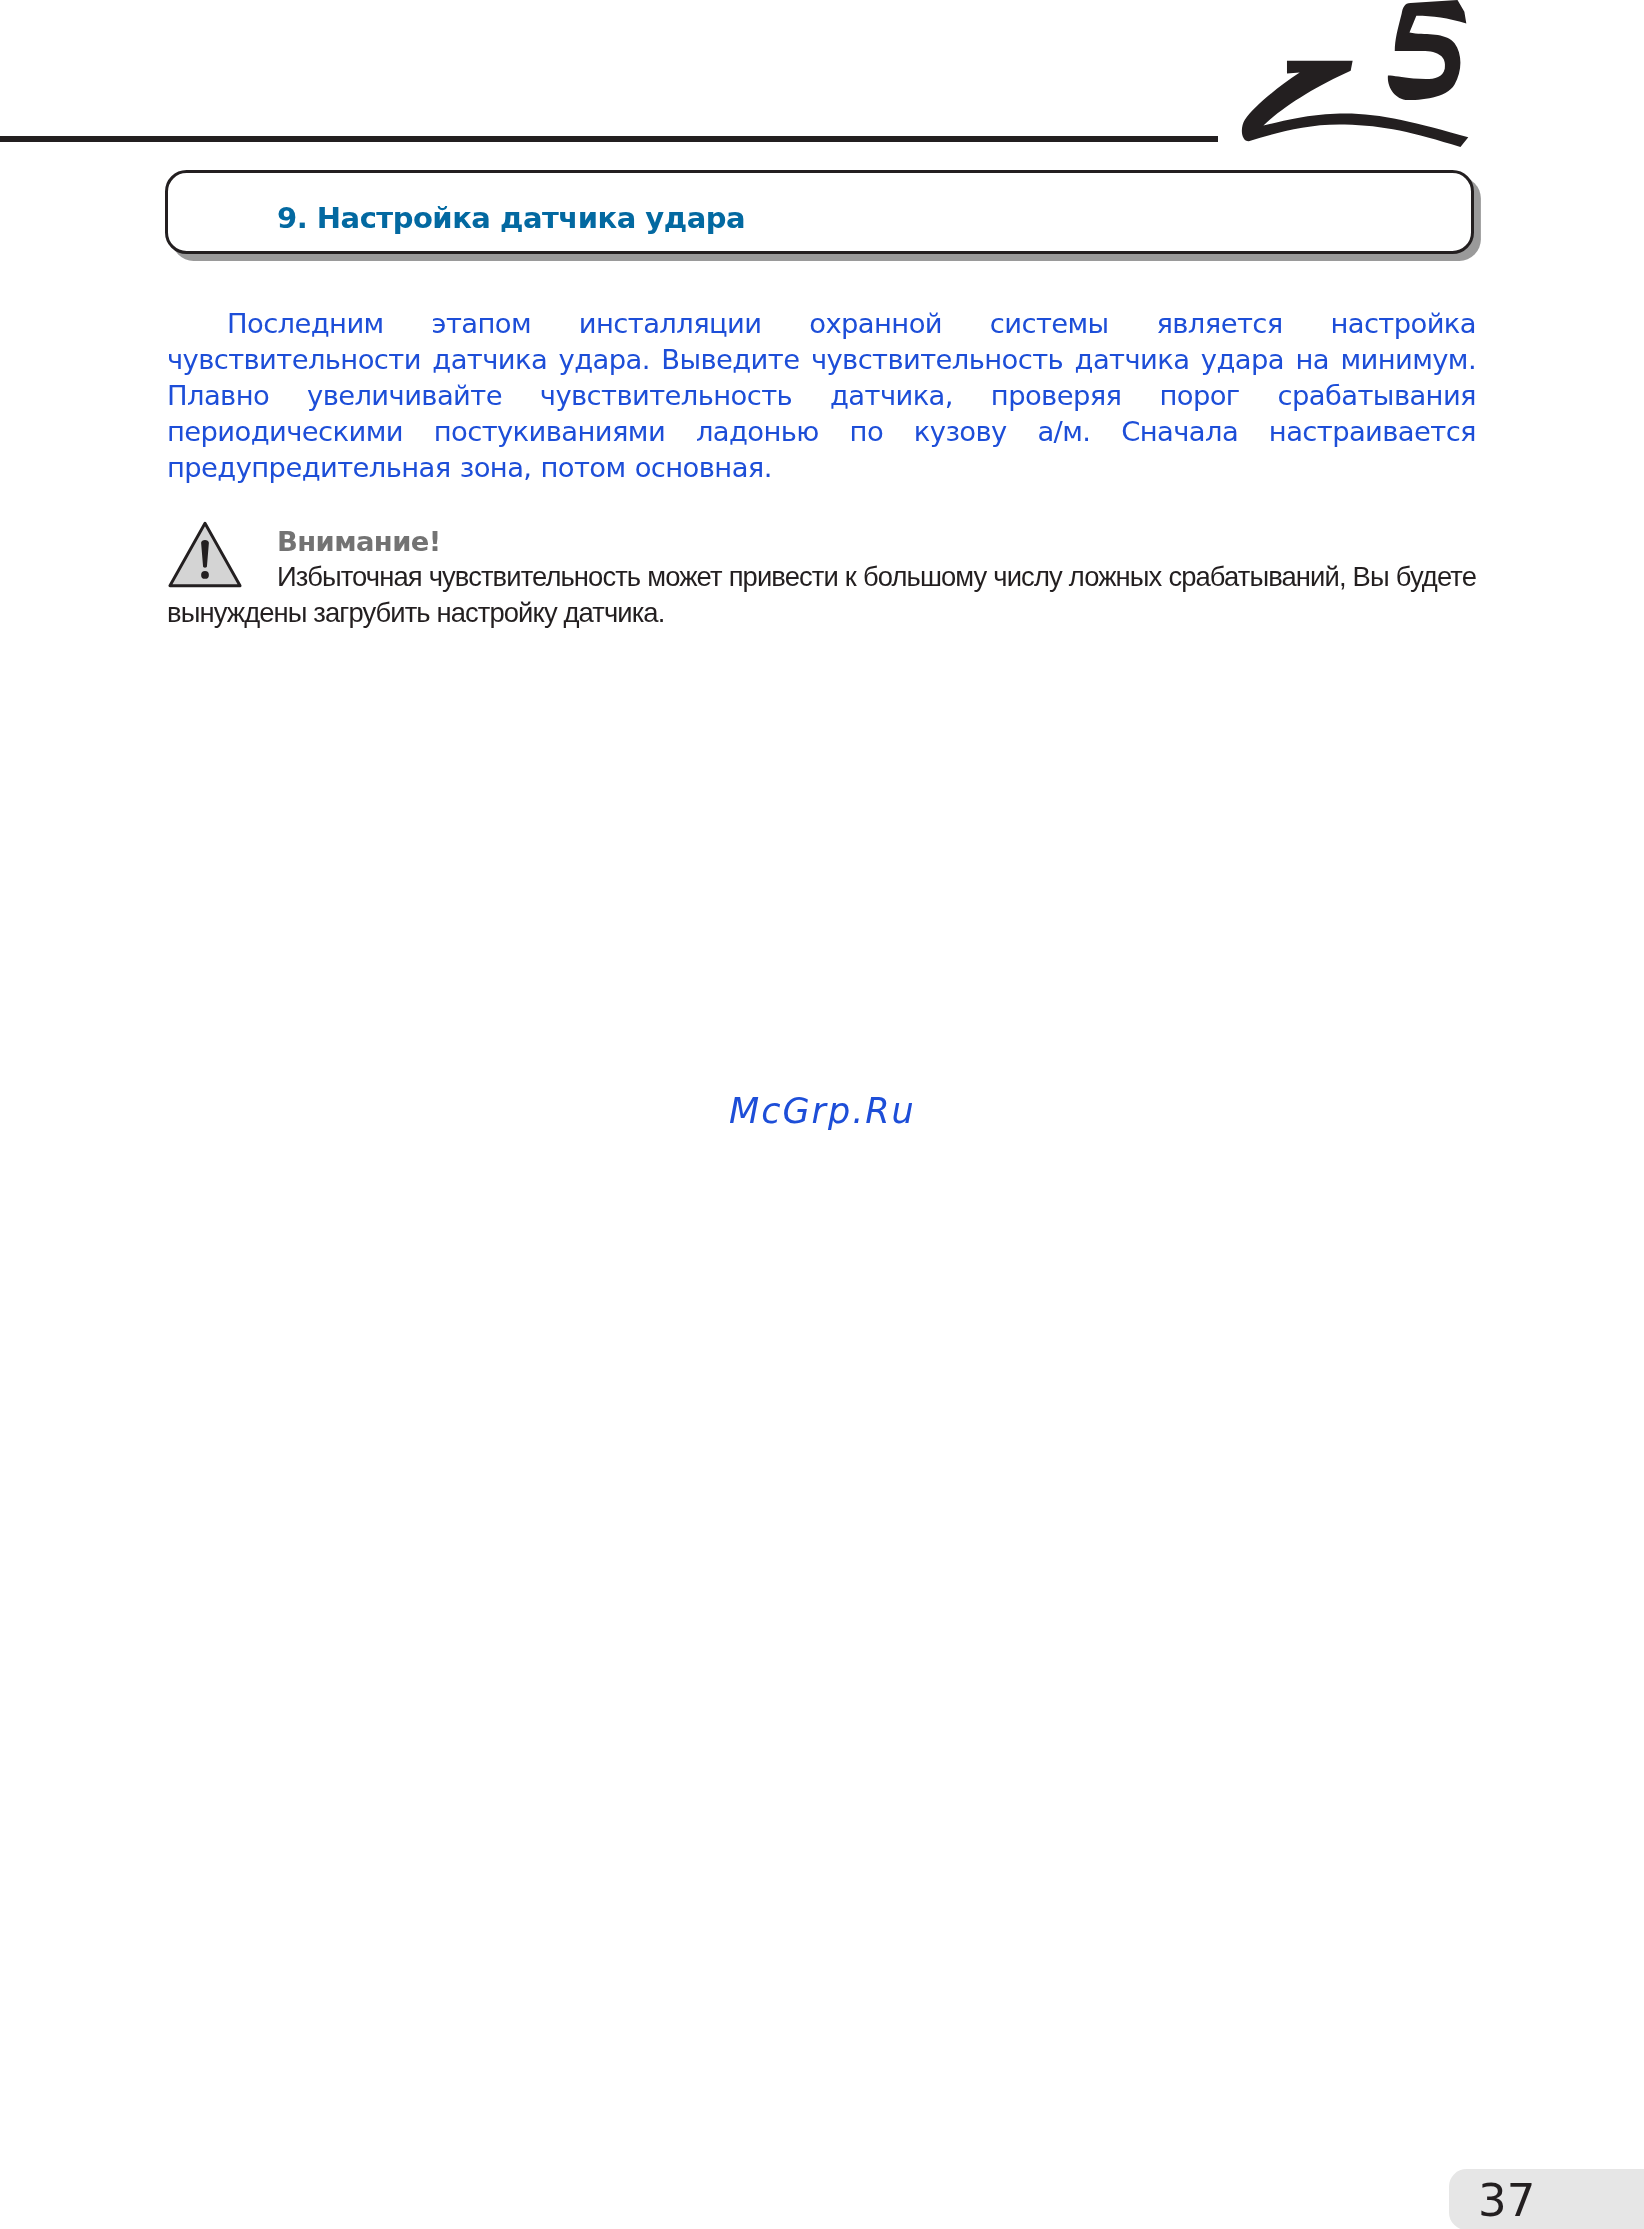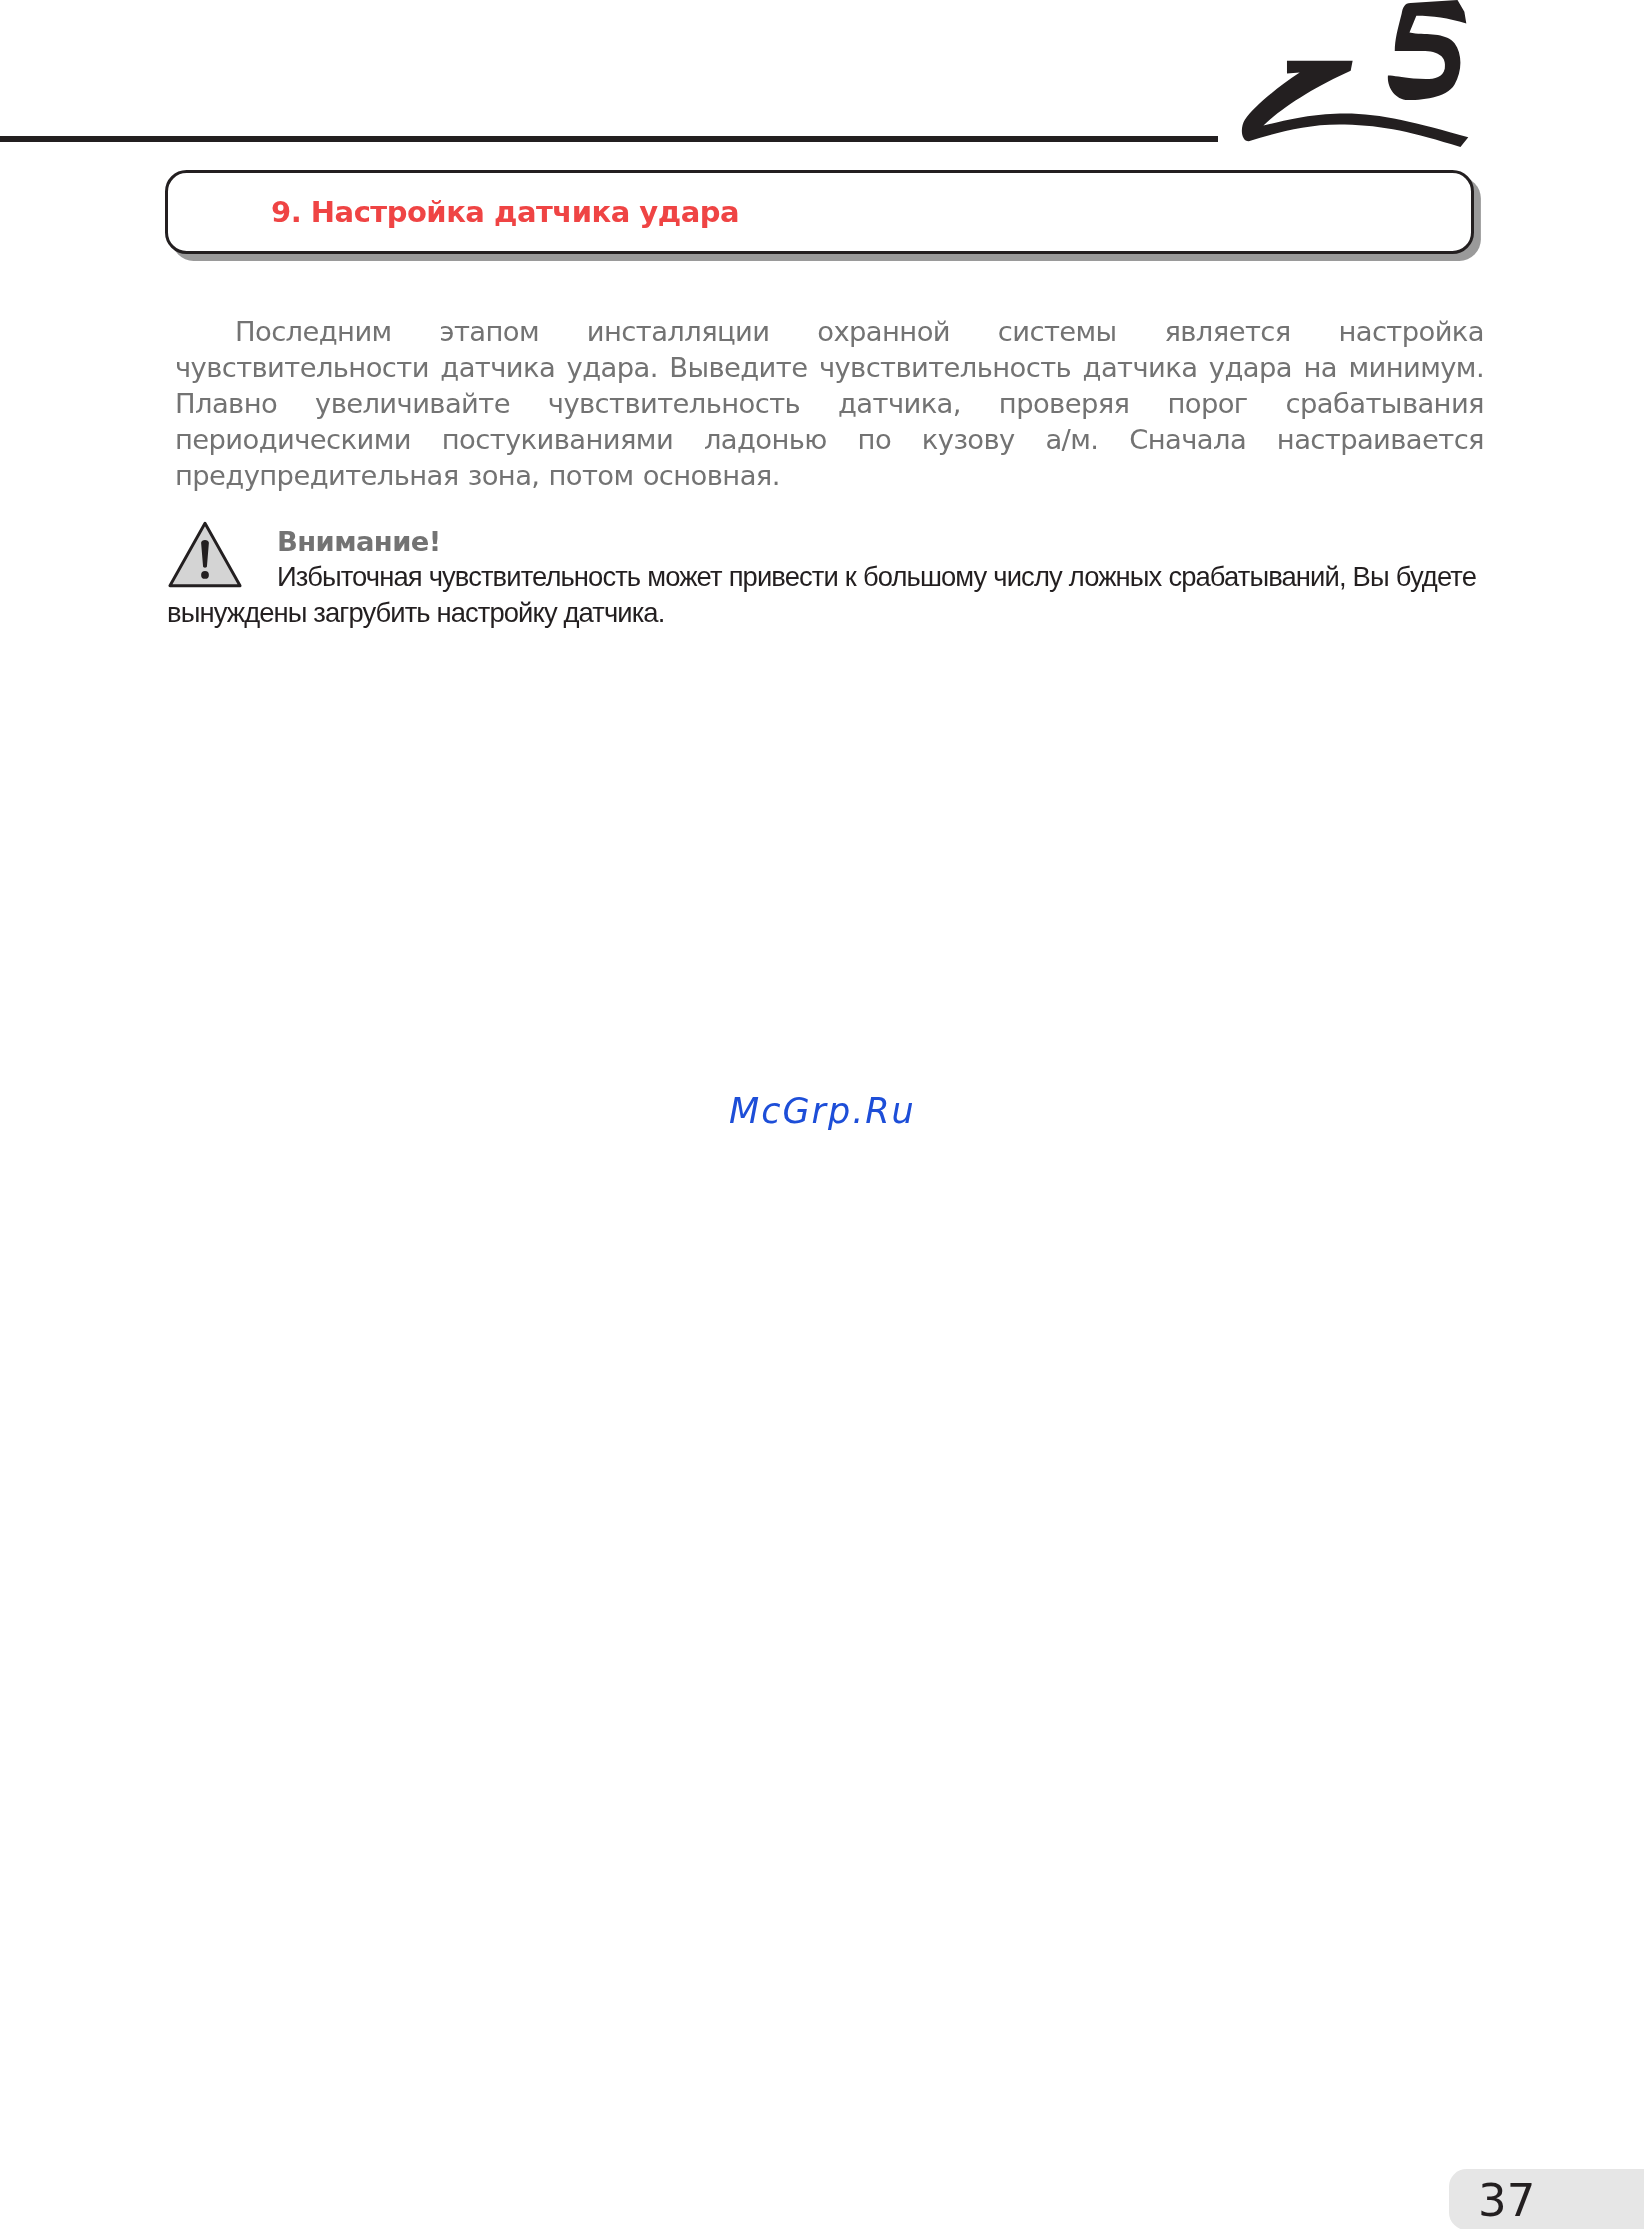--- a/index.html
+++ b/index.html
@@ -39,43 +39,43 @@
       border: 3.9px solid #231f20;
       border-radius: 21.6px;
       background: #ffffff;
       box-shadow: 6.9px 6.9px 0 #9a9a9a;
       box-sizing: content-box;
     }
     .section-title {
       position: absolute;
       left: 103px;
       top: 21.6px;
-      margin: 0;
+      margin: 6px;
       font-family: "DejaVu Sans", sans-serif;
       font-weight: bold;
       font-size: 29px;
       line-height: 35px;
       letter-spacing: -0.5px;
-      color: #ef4444;
+      color: #0369a1;
       white-space: nowrap;
     }
     .body-text {
       position: absolute;
       left: 167px;
       top: 306px;
       width: 1309px;
-      margin: 8px;
+      margin: 0;
       font-family: "DejaVu Sans", sans-serif;
       font-size: 27.4px;
       line-height: 36px;
       text-align: justify;
       text-indent: 60px;
       letter-spacing: -0.6px;
       word-spacing: 1px;
-      color: #737373;
+      color: #1d4ed8;
     }
     .warning {
       position: absolute;
       left: 167px;
       top: 519px;
       width: 1309px;
     }
     .warning-icon {
       position: absolute;
       left: 0;

